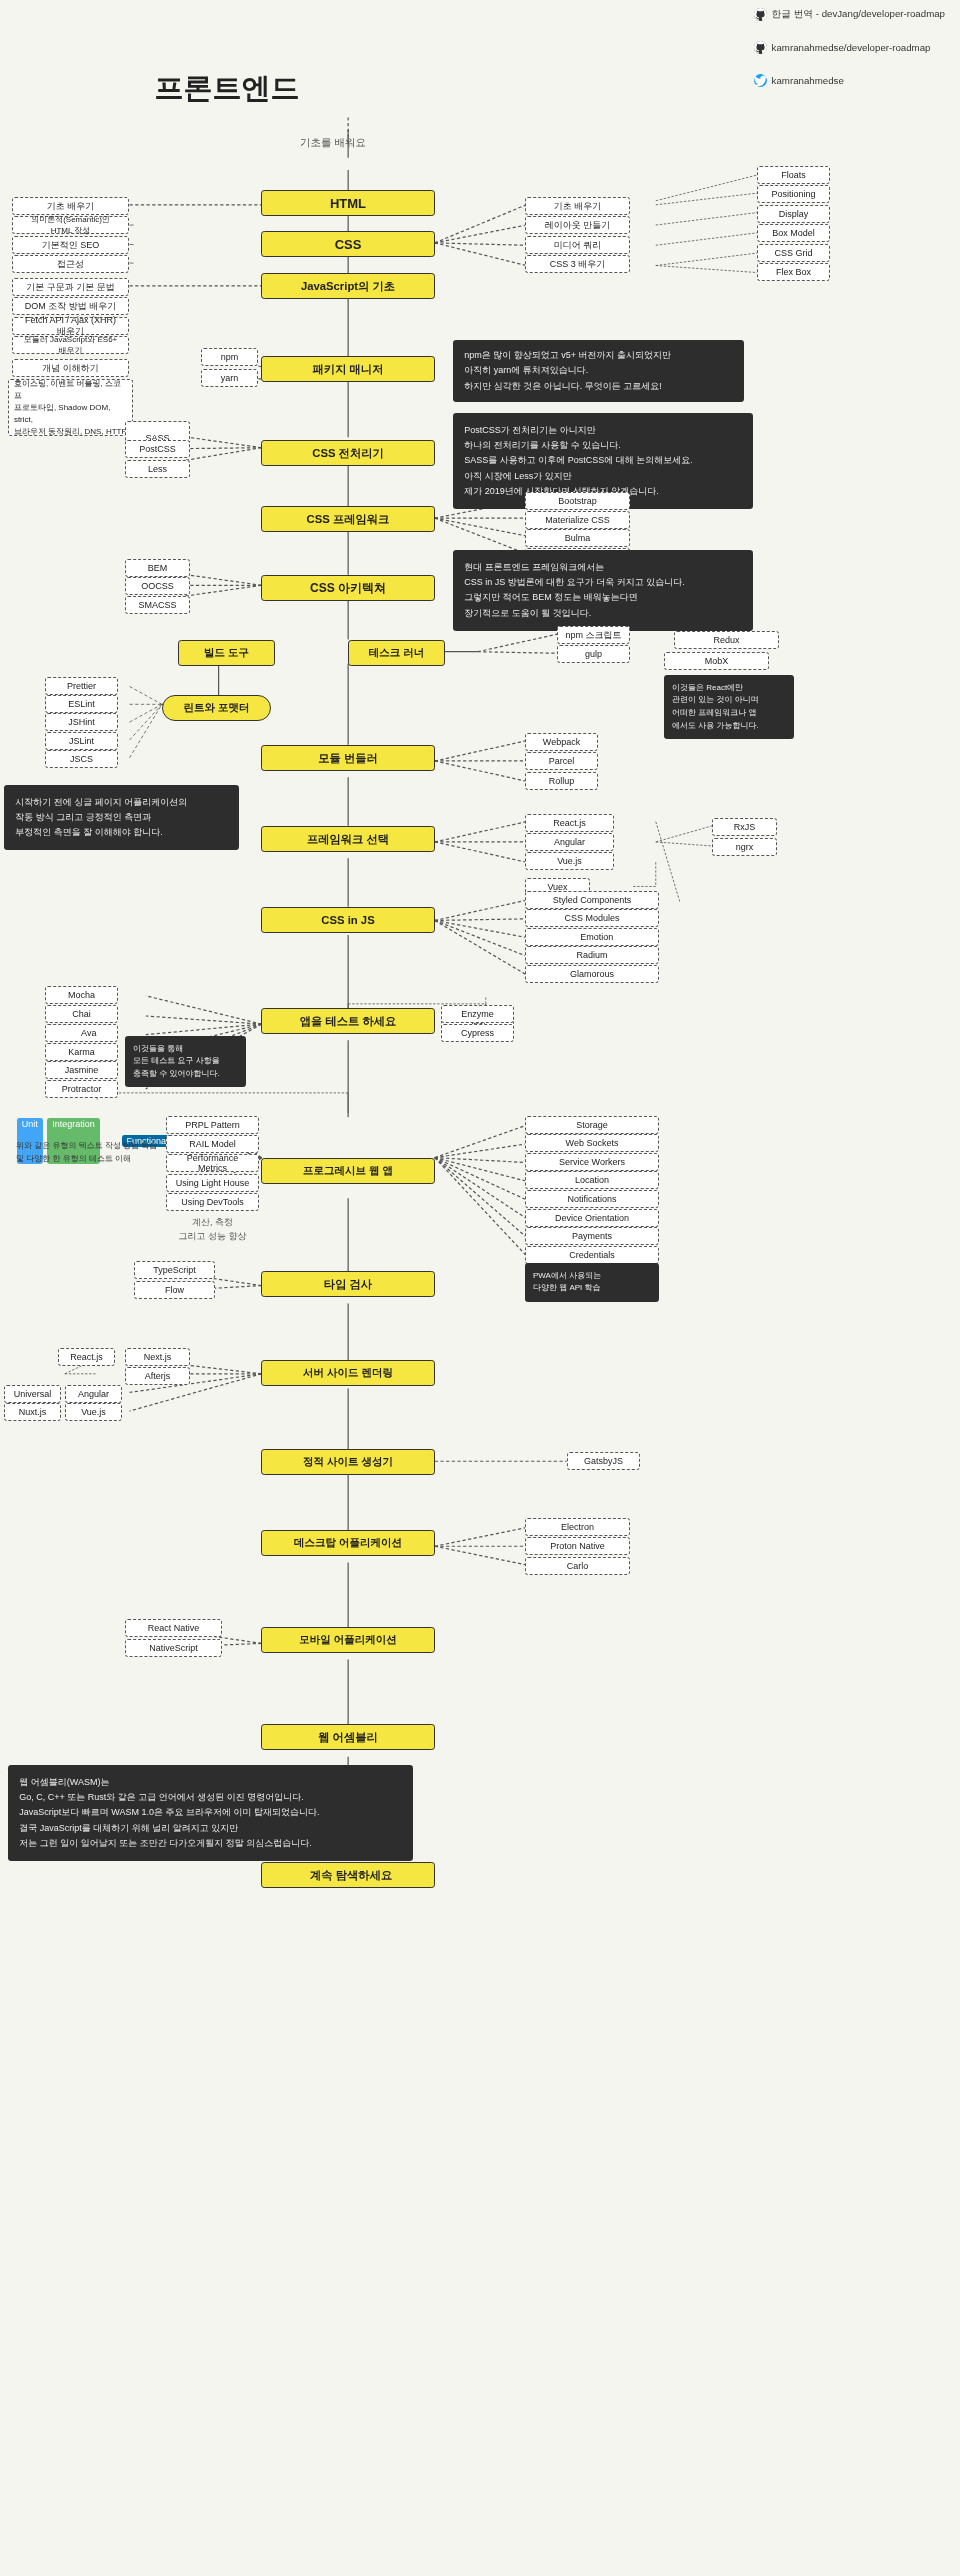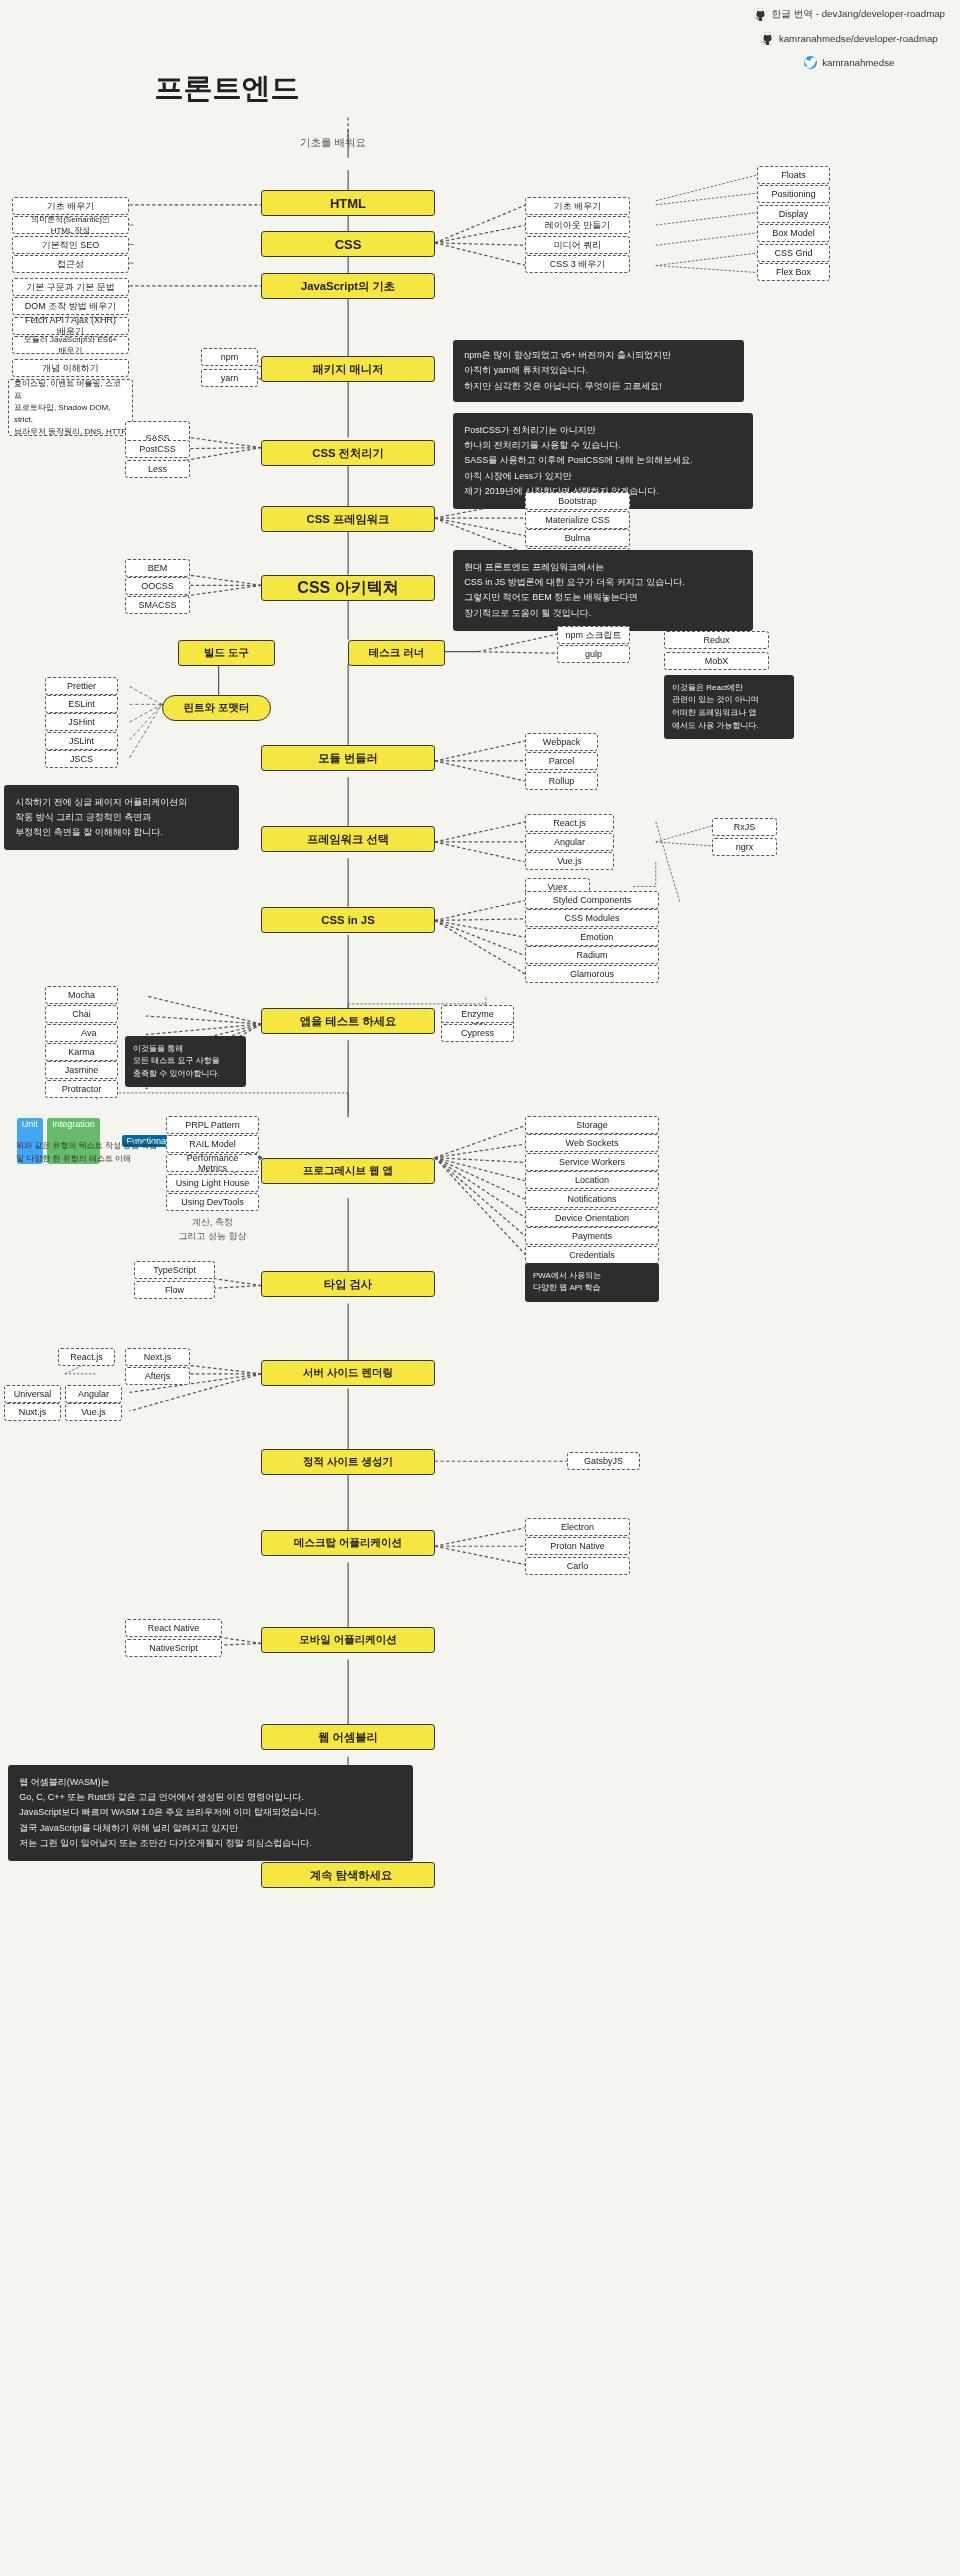--- a/index.html
+++ b/index.html
@@ -17,22 +17,22 @@
       position: relative;
     }
 
     
     .header {
       position: absolute;
       top: 8px;
       right: 16px;
       display: flex;
       flex-direction: column;
-      align-items: center;
-      gap: 11px;
+      align-items: flex-start;
+      gap: 20px;
     }
     .header-link {
       display: flex;
       align-items: center;
       gap: 4.9px;
       font-size: 9.7px;
       color: #333;
     }
     .header-link .icon-circle {
       width: 13px;
@@ -458,21 +458,21 @@
   <div class="node node-white" style="top:511px; left:525px; width:105px; height:18px; font-size:9px;">
     <span>Materialize CSS</span>
   </div>
   <div class="node node-white" style="top:529px; left:525px; width:105px; height:18px; font-size:9px;">
     <span>Bulma</span>
   </div>
   <div class="node node-white" style="top:548px; left:525px; width:105px; height:18px; font-size:9px;">
     <span>Semantic UI</span>
   </div>
 
-  <div class="node node-yellow" style="top:575px; left:261px; width:174px; height:26px; font-size:16px;">
+  <div class="node node-yellow" style="top:575px; left:261px; width:174px; height:26px; font-size:12px;">
     <span>CSS 아키텍쳐</span>
   </div>
 
   <div class="node node-white" style="top:559px; left:125px; width:65px; height:18px; font-size:9px;">
     <span>BEM</span>
   </div>
   <div class="node node-white" style="top:577px; left:125px; width:65px; height:18px; font-size:9px;">
     <span>OOCSS</span>
   </div>
   <div class="node node-white" style="top:596px; left:125px; width:65px; height:18px; font-size:9px;">
@@ -528,21 +528,21 @@
     <span>Webpack</span>
   </div>
   <div class="node node-white" style="top:752px; left:525px; width:73px; height:18px; font-size:9px;">
     <span>Parcel</span>
   </div>
   <div class="node node-white" style="top:772px; left:525px; width:73px; height:18px; font-size:9px;">
     <span>Rollup</span>
   </div>
 
   <div style="position:absolute; top:631px; left:664px; width:130px;">
-    <div class="node node-white" style="position:relative; width:105px; height:18px; font-size:9px; margin-bottom:3.2px;">
+    <div class="node node-white" style="position:relative; width:105px; height:18px; font-size:9px; margin-bottom:3.2px;margin-left:10px;">
       <span>Redux</span>
     </div>
     <div class="node node-white" style="position:relative; width:105px; height:18px; font-size:9px; margin-bottom:4.9px;">
       <span>MobX</span>
     </div>
     <div class="info-box" style="position:relative; font-size:8px; line-height:1.6; padding:6.5px 8px; width:130px;">
       <span style="white-space:pre-line;">이것들은 React에만
 관련이 있는 것이 아니며
 어떠한 프레임워크나 앱
 에서도 사용 가능합니다.</span>

